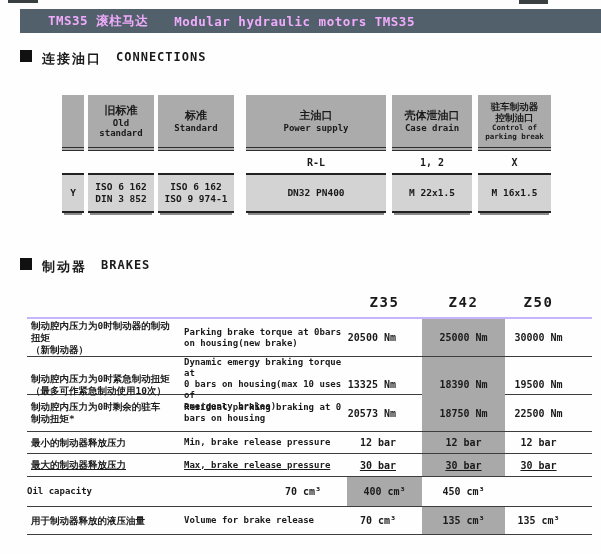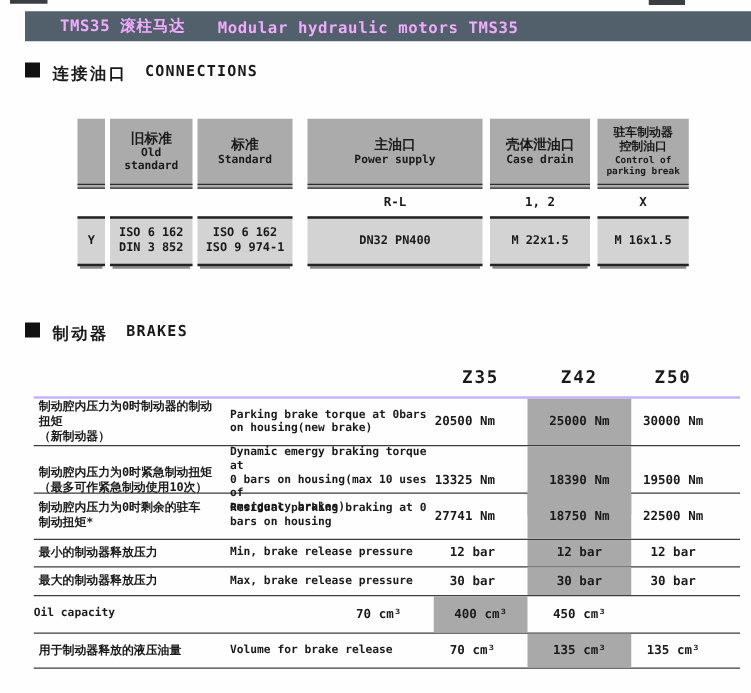--- a/index.html
+++ b/index.html
@@ -63,21 +63,21 @@
   
   .bz, .b-row { display:grid; grid-template-columns:157px 163px 75px 83px 67px 20px; }
   .bz { position:absolute; left:27px; top:286px; width:565px; height:31px; }
   .bz .zlabel {
     display:flex; align-items:center; justify-content:center;
     font-weight:bold; font-size:14px; letter-spacing:1.5px;
   }
   .bt { position:absolute; left:27px; top:317px; width:565px; border-top:2px solid #c4b5fd; }
   .b-row { border-bottom:1px solid #3d3d3d; }
   .rh38 { height:38px; } .rh37 { height:37px; } .rh22 { height:22px; }
-  .rh23 { height:23px; } .rh30 { height:30px; } .rh28 { height:28px; }
+  .rh23 { height:23px;text-decoration:underline; } .rh30 { height:30px; } .rh28 { height:28px; }
   .b-row .c { display:flex; align-items:center; white-space:pre-line; }
   .b-row .zh { font-weight:bold; font-size:9.5px; line-height:12px; padding-left:4px; padding-right:6px; }
   .b-row .en { font-weight:bold; font-size:9px; line-height:11px; padding-right:4px; }
   .b-row .z35 { justify-content:flex-end; padding-right:26px; font-weight:bold; font-size:10px; }
   .b-row .z42 { justify-content:center; background:var(--highlight-band,#a9a9a9); font-weight:bold; font-size:10px; }
   .b-row .z50 { justify-content:center; font-weight:bold; font-size:10px; }
 </style>
 </head>
 <body>
 
@@ -182,21 +182,21 @@
 emergency brakes)</div>
       <div class="c z35">13325 Nm</div>
       <div class="c z42">18390 Nm</div>
       <div class="c z50">19500 Nm</div>
     </div>
     <div class="b-row rh37">
       <div class="c zh">制动腔内压力为0时剩余的驻车
 制动扭矩*</div>
       <div class="c en">Residual parking braking at 0
 bars on housing</div>
-      <div class="c z35">27741 Nm</div>
+      <div class="c z35">20573 Nm</div>
       <div class="c z42">18750 Nm</div>
       <div class="c z50">22500 Nm</div>
     </div>
     <div class="b-row rh22">
       <div class="c zh">最小的制动器释放压力</div>
       <div class="c en">Min, brake release pressure</div>
       <div class="c z35">12 bar</div>
       <div class="c z42">12 bar</div>
       <div class="c z50">12 bar</div>
     </div>

